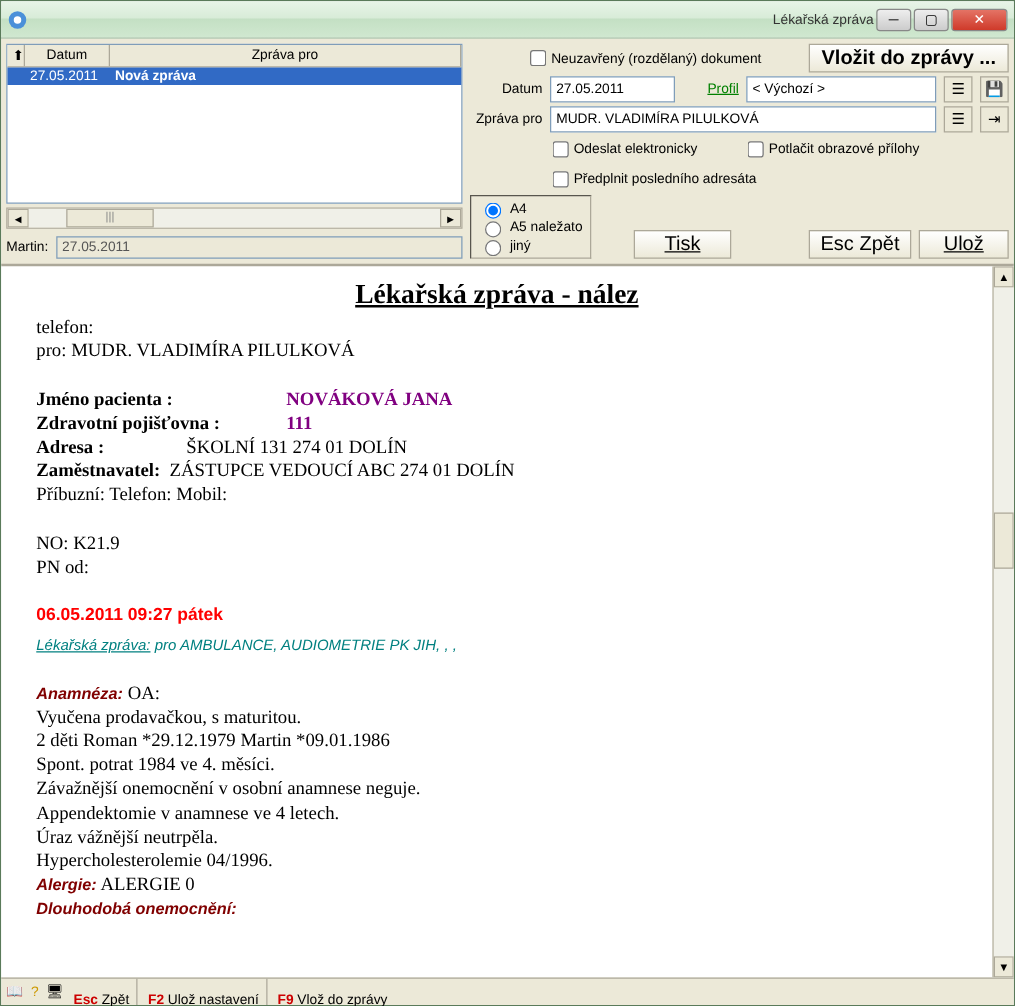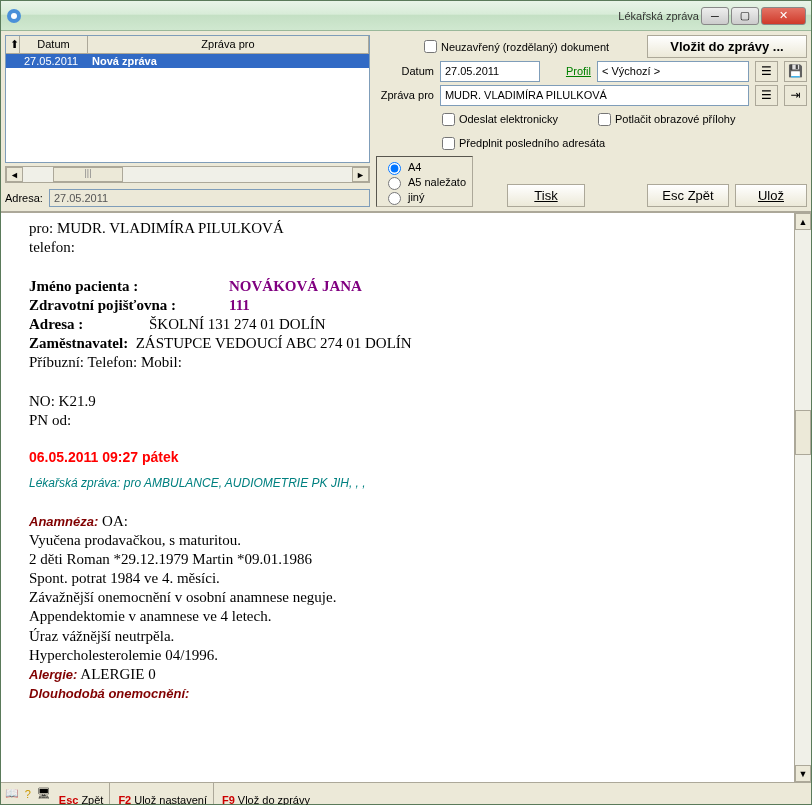--- a/index.html
+++ b/index.html
@@ -82,40 +82,40 @@
 
   .datum-row{display:flex;align-items:center;gap:6px;margin-top:6px;}
   .datum-row label{font-size:11px;}
   .datum-input{flex:1;background:#ece9d8;border:1px solid #7f9db9;padding:2px 4px;font-size:11px;color:#555;}
 
   .form-row{display:flex;align-items:center;gap:6px;min-height:22px;}
   .flabel{text-align:right;min-width:60px;}
   .chk{display:flex;align-items:center;gap:4px;}
   .chk input{margin:0;}
   .txtinput{border:1px solid #7f9db9;background:#fff;padding:2px 4px;font-size:11px;height:21px;}
-  .btn{background:linear-gradient(#fff,#ece9d8);border:1px solid #aca899;padding:2px 8px;font-size:13px;height:23px;display:flex;align-items:center;justify-content:center;}
+  .btn{background:linear-gradient(#fff,#ece9d8);border:1px solid #aca899;padding:2px 8px;font-size:16px;height:23px;display:flex;align-items:center;justify-content:center;}
   .btn-wide{min-width:160px;font-weight:bold;}
   .link-label{color:#008000;text-decoration:underline;}
   .icon-btn{width:23px;height:21px;border:1px solid #aca899;background:#ece9d8;display:flex;align-items:center;justify-content:center;font-size:12px;}
 
   .radio-box{border:1px inset #aca899;background:#ece9d8;padding:2px 6px;display:flex;flex-direction:column;gap:0;margin-left:2px;}
   .radio-row{display:flex;align-items:center;gap:4px;font-size:11px;height:15px;}
 
   .doc-area{flex:1;display:flex;background:#fff;border-top:1px solid #aca899;overflow:hidden;}
   .doc-content{flex:1;padding:6px 28px 6px 28px;font-family:"Times New Roman",serif;font-size:15px;color:#000;overflow:hidden;line-height:1.28;}
   .doc-scroll{width:17px;background:#ece9d8;border-left:1px solid #aca899;display:flex;flex-direction:column;}
   .vs-arrow{height:17px;border:1px solid #aca899;background:#ece9d8;display:flex;align-items:center;justify-content:center;font-size:9px;}
   .vs-track{flex:1;position:relative;background:#f0f0e8;}
   .vs-thumb{position:absolute;top:180px;left:0;right:0;height:45px;background:#ece9d8;border:1px solid #aca899;}
 
   .doc-title{font-size:22px;font-weight:bold;text-align:center;text-decoration:underline;margin:2px 0 4px;}
   .bold{font-weight:bold;}
   .purple{color:#800080;font-weight:bold;}
   .red{color:#ff0000;font-weight:bold;}
-  .teal-link{color:#008080;font-style:italic;font-family:Tahoma,sans-serif;font-size:12px;}
+  .teal-link{color:#008080;text-decoration:underline;font-style:italic;font-family:Tahoma,sans-serif;font-size:12px;}
   .teal-ital{color:#008080;font-style:italic;font-family:Tahoma,sans-serif;font-size:12px;}
   .anam-label{color:#800000;font-style:italic;font-weight:bold;font-family:Tahoma,sans-serif;font-size:13px;}
 
   .statusbar{height:22px;background:#ece9d8;border-top:1px solid #aca899;display:flex;align-items:center;padding:0 4px;gap:6px;font-size:11px;}
   .status-seg{display:flex;align-items:center;gap:3px;border-right:1px solid #aca899;padding:12px 6px 0 2px;height:100%;}
   .key-r{color:#cc0000;font-weight:bold;}
 </style>
 </head>
 <body>
 
@@ -148,21 +148,21 @@
         </div>
       </div>
       <div class="hscroll">
         <div class="hscroll-arrow">◄</div>
         <div class="hscroll-track">
             <div class="hscroll-thumb" style="text-align:center;font-size:9px;color:#888;">|||</div>
           </div>
         <div class="hscroll-arrow">►</div>
       </div>
       <div class="datum-row">
-        <label>Adresa:</label>
+        <label>Martin:</label>
         <input class="datum-input" readonly="" value="27.05.2011" style="">
       </div>
     </div>
 
     <div class="right-col">
       <div class="form-row">
         <div style="flex:1;display:flex;justify-content:flex-start;padding-left:50px;">
           <label class="chk">
               <input type="checkbox" style="">
               <span>Neuzavřený (rozdělaný) dokument</span>
@@ -220,22 +220,23 @@
           <div style="width:50px;"></div>
           <button class="btn" style="min-width:82px;">Esc  Zpět</button>
           <button class="btn" style="min-width:72px;text-decoration:underline;">Ulož</button>
         </div>
       </div>
     </div>
   </div>
 
   <div class="doc-area">
     <div class="doc-content">
+      <div class="doc-title">Lékařská zpráva - nález</div>
+      <div>telefon:</div>
       <div>pro: MUDR. VLADIMÍRA PILULKOVÁ</div>
-      <div>telefon:</div>
       <br>
       <div><span class="bold" style="display:inline-block;width:200px;">Jméno pacienta :</span><span class="purple">NOVÁKOVÁ JANA</span></div>
       <div><span class="bold" style="display:inline-block;width:200px;">Zdravotní pojišťovna :</span><span class="purple">111</span></div>
       <div><span class="bold" style="display:inline-block;width:120px;">Adresa :</span><span>ŠKOLNÍ 131   274 01 DOLÍN</span></div>
       <div><span class="bold">Zaměstnavatel:</span> &nbsp;<span>ZÁSTUPCE VEDOUCÍ  ABC   274 01 DOLÍN</span></div>
       <div>Příbuzní:   Telefon:  Mobil:</div>
       <br>
       <div>NO:  K21.9</div>
       <div>PN od:</div>
       <br>

